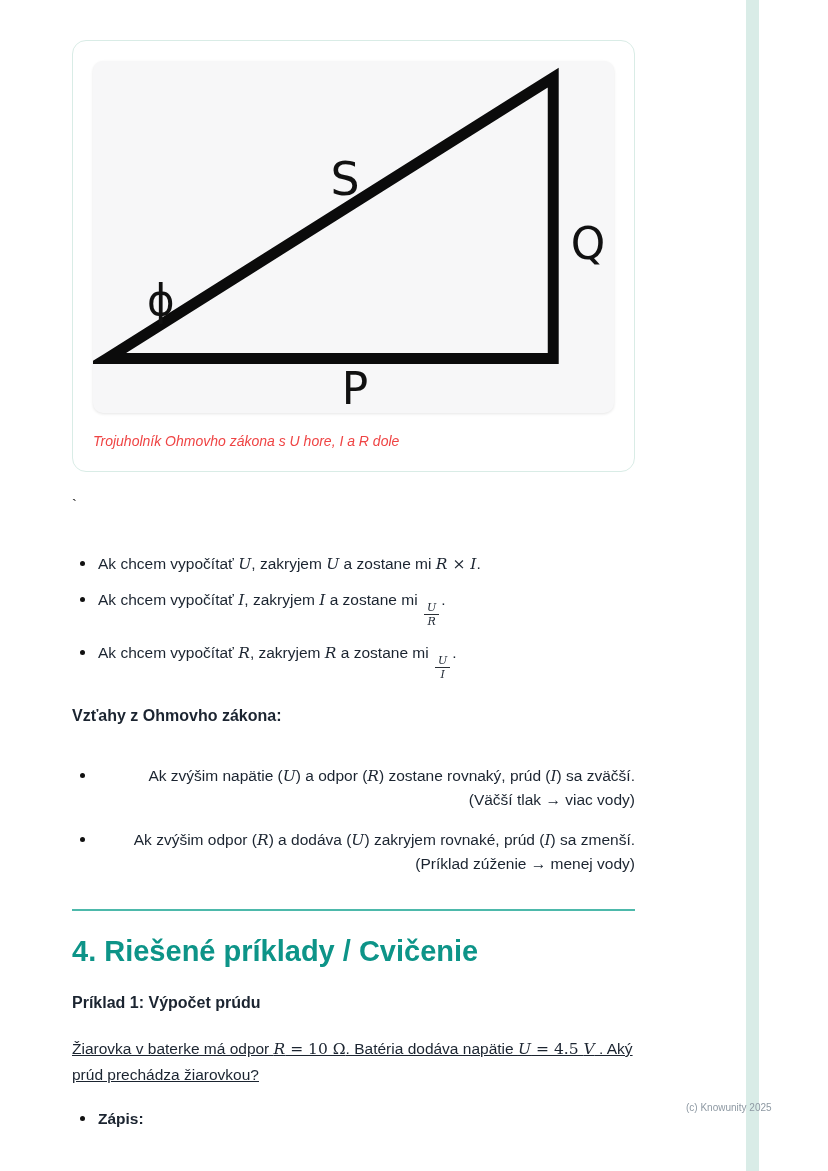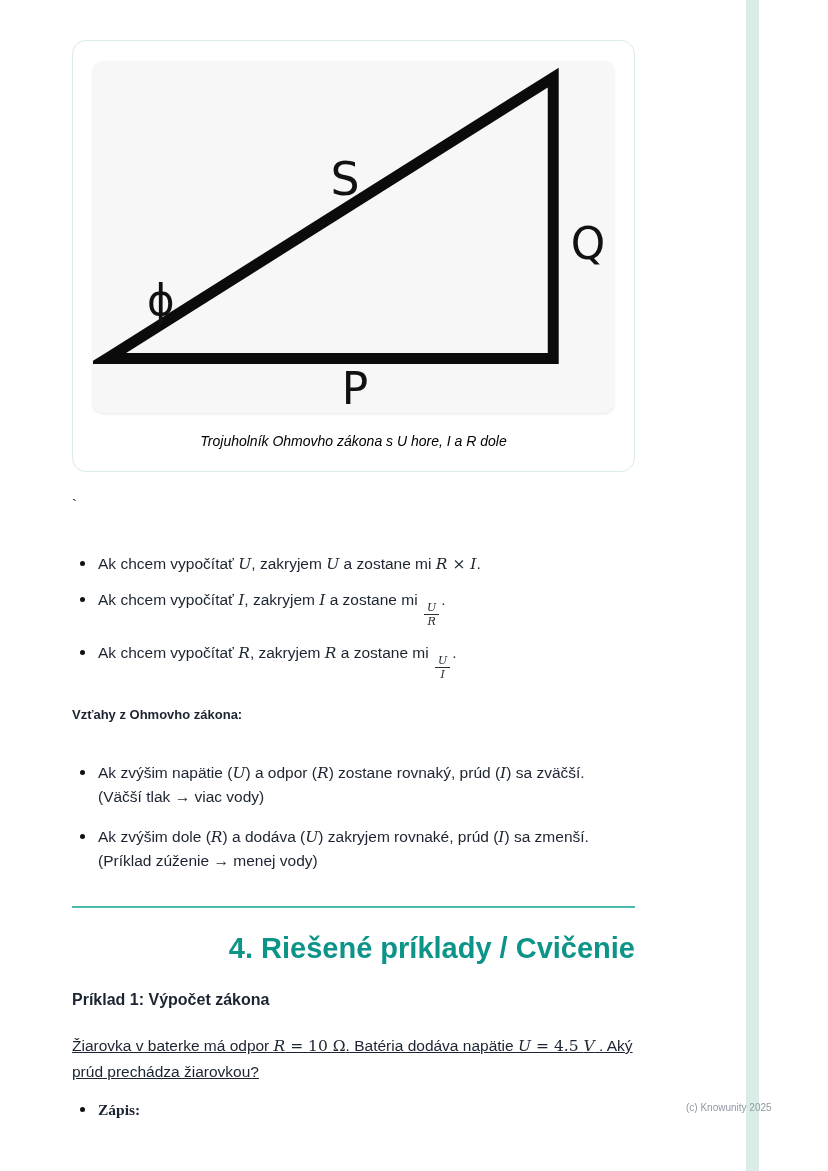--- a/index.html
+++ b/index.html
@@ -24,23 +24,23 @@
   .figure-panel {
     background:#f7f7f8;
     border-radius:10px;
     height:352px;
     box-shadow:0 1px 3px rgba(0,0,0,.10);
     overflow:hidden;
   }
   .figure-panel svg { width:100%; height:100%; display:block; }
   .figure-caption {
     margin-top:20px;
-    text-align:center;
+    text-align:left;
     font-style:italic;
-    color:#000000;
+    color:#ef4444;
     font-size:14px;
   }
   .tri-label { font-family:"DejaVu Sans","Liberation Sans",sans-serif; fill:#111; }
 
   .stray { margin-top:24px; font-size:15px; color:#111; }
 
   
   ul.bullets { margin-top:39px; list-style:none; }
   ul.bullets li {
     position:relative;
@@ -49,55 +49,54 @@
     line-height:1.5;
   }
   ul.bullets li::before {
     content:"";
     position:absolute;
     left:8px; top:9px;
     width:5px; height:5px;
     border-radius:50%;
     background:#111;
   }
-  ul.bullets.spaced li { margin-bottom:16px; }
+  ul.bullets.spaced li { margin-bottom:16px;text-align:right; }
 
   
   .mi { font-family:"DejaVu Serif","Liberation Serif",serif; font-style:italic; }
   .mu { font-family:"DejaVu Serif","Liberation Serif",serif; }
   .frac {
     display:inline-flex;
     flex-direction:column;
     align-items:center;
     vertical-align:-6px;
     font-family:"DejaVu Serif","Liberation Serif",serif;
     font-style:italic;
     font-size:11px;
     line-height:1.2;
     margin:0 2px;
   }
   .frac .num { padding:0 3px; border-bottom:1px solid #2a2f35; }
   .frac .den { padding:0 3px; }
 
-  .subheading { margin-top:26px; font-weight:700; font-size:13px; }
+  .subheading { margin-top:26px; font-weight:700; font-size:16px; }
   .note { display:block; }
 
   .divider { margin-top:34px; border-top:2px solid #4db9ab; }
 
   h2.section-heading {
     margin-top:24px;
     font-size:29px;
     font-weight:800;
     color:#0d9488;
-    text-align:right;
   }
   .intro { margin-top:28px; line-height:1.55; }
   .example-title { margin-top:26px; font-weight:700; font-size:16px; }
   .problem { margin-top:24px; line-height:1.7;text-decoration:underline; }
-  ul.bullets.last { margin-top:12px;font-family:Liberation Serif, serif; }
+  ul.bullets.last { margin-top:18px; }
   .bold { font-weight:700; }
 
   
   .scroll-strip {
     position:absolute;
     left:746px; top:0;
     width:13px; height:1171px;
     background:#d9ece7;
   }
   .watermark {
@@ -150,31 +149,31 @@
   </ul>
 
   <div class="subheading">Vzťahy z Ohmovho zákona:</div>
 
   <ul class="bullets spaced">
     <li>
       <span>Ak zvýšim napätie (</span><span class="mi">U</span><span>) a odpor (</span><span class="mi">R</span><span>) zostane rovnaký, prúd (</span><span class="mi">I</span><span>) sa zväčší.</span>
       <span class="note">(Väčší tlak → viac vody)</span>
     </li>
     <li>
-      <span>Ak zvýšim dole (</span><span class="mi">R</span><span>) a dodáva (</span><span class="mi">U</span><span>) zakryjem rovnaké, prúd (</span><span class="mi">I</span><span>) sa zmenší.</span>
+      <span>Ak zvýšim odpor (</span><span class="mi">R</span><span>) a dodáva (</span><span class="mi">U</span><span>) zakryjem rovnaké, prúd (</span><span class="mi">I</span><span>) sa zmenší.</span>
       <span class="note">(Príklad zúženie → menej vody)</span>
     </li>
   </ul>
 
   <div class="divider"></div>
 
   <h2 class="section-heading">4. Riešené príklady / Cvičenie</h2>
 
 
-  <div class="example-title">Príklad 1: Výpočet zákona</div>
+  <div class="example-title">Príklad 1: Výpočet prúdu</div>
 
   <p class="problem">
     <span>Žiarovka v baterke má odpor </span><span class="mi">R</span><span class="mu"> = 10 Ω</span><span>. Batéria dodáva napätie </span><span class="mi">U</span><span class="mu"> = 4.5 </span><span class="mi">V</span><span> . Aký prúd prechádza žiarovkou?</span>
   </p>
 
   <ul class="bullets last">
     <li>
       <span class="bold">Zápis:</span>
     </li>
   </ul>

